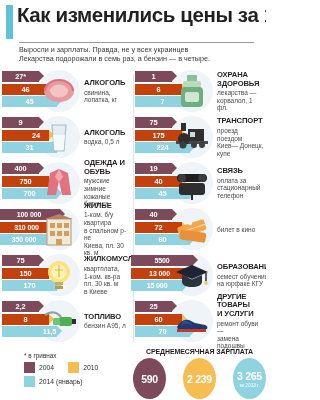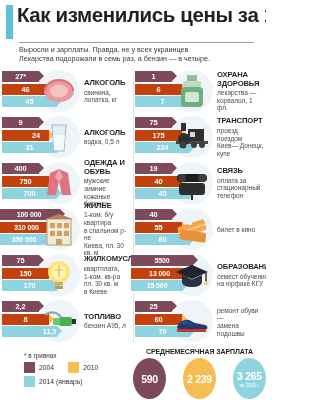--- a/index.html
+++ b/index.html
@@ -360,21 +360,21 @@
         </div>
       </div>
       <div class="cell">
         <div class="cluster">
           <div class="disc"></div>
           <div class="bars">
             <div class="bar b1" style="width: 62%;">
               <span>40</span>
             </div>
             <div class="bar b2" style="width: 78%;">
-              <span>55</span>
+              <span>72</span>
             </div>
             <div class="bar b3" style="width: 92%;">
               <span>60</span>
             </div>
           </div>
           <div class="glyph">
             <svg width="40" height="40" viewBox="0 0 40 40">
               <g transform="rotate(-18 20 20)">
                 <rect x="6" y="14" width="28" height="11" rx="2" fill="#f3a64a"></rect>
                 <rect x="6" y="19" width="28" height="1" fill="#fff" opacity=".6"></rect>
@@ -511,20 +511,24 @@
           <div class="glyph">
             <svg width="40" height="40" viewBox="0 0 40 40">
               <path d="M5 26c3-6 8-8 12-7l6 3 10 2c2 .4 3 2 2 4H6z" fill="#1f3a6e"></path>
               <path d="M5 28h29v3H5z" fill="#c9362f"></path>
               <path d="M12 21c3 0 6 1.5 8 3" stroke="#2d4f90" stroke-width="1.5" fill="none"></path>
               <path d="M8 24l4-5 5 3" fill="#2d4f90"></path>
             </svg>
           </div>
         </div>
         <div class="labels">
+          <div class="cat-name">
+            <div>ДРУГИЕ ТОВАРЫ</div>
+            <div>И УСЛУГИ</div>
+          </div>
           <div class="cat-desc">
             <div>ремонт обуви —</div>
             <div>замена подошвы</div>
           </div>
         </div>
       </div>
     </div>
 
   <div class="bottom">
     <div class="legend">

